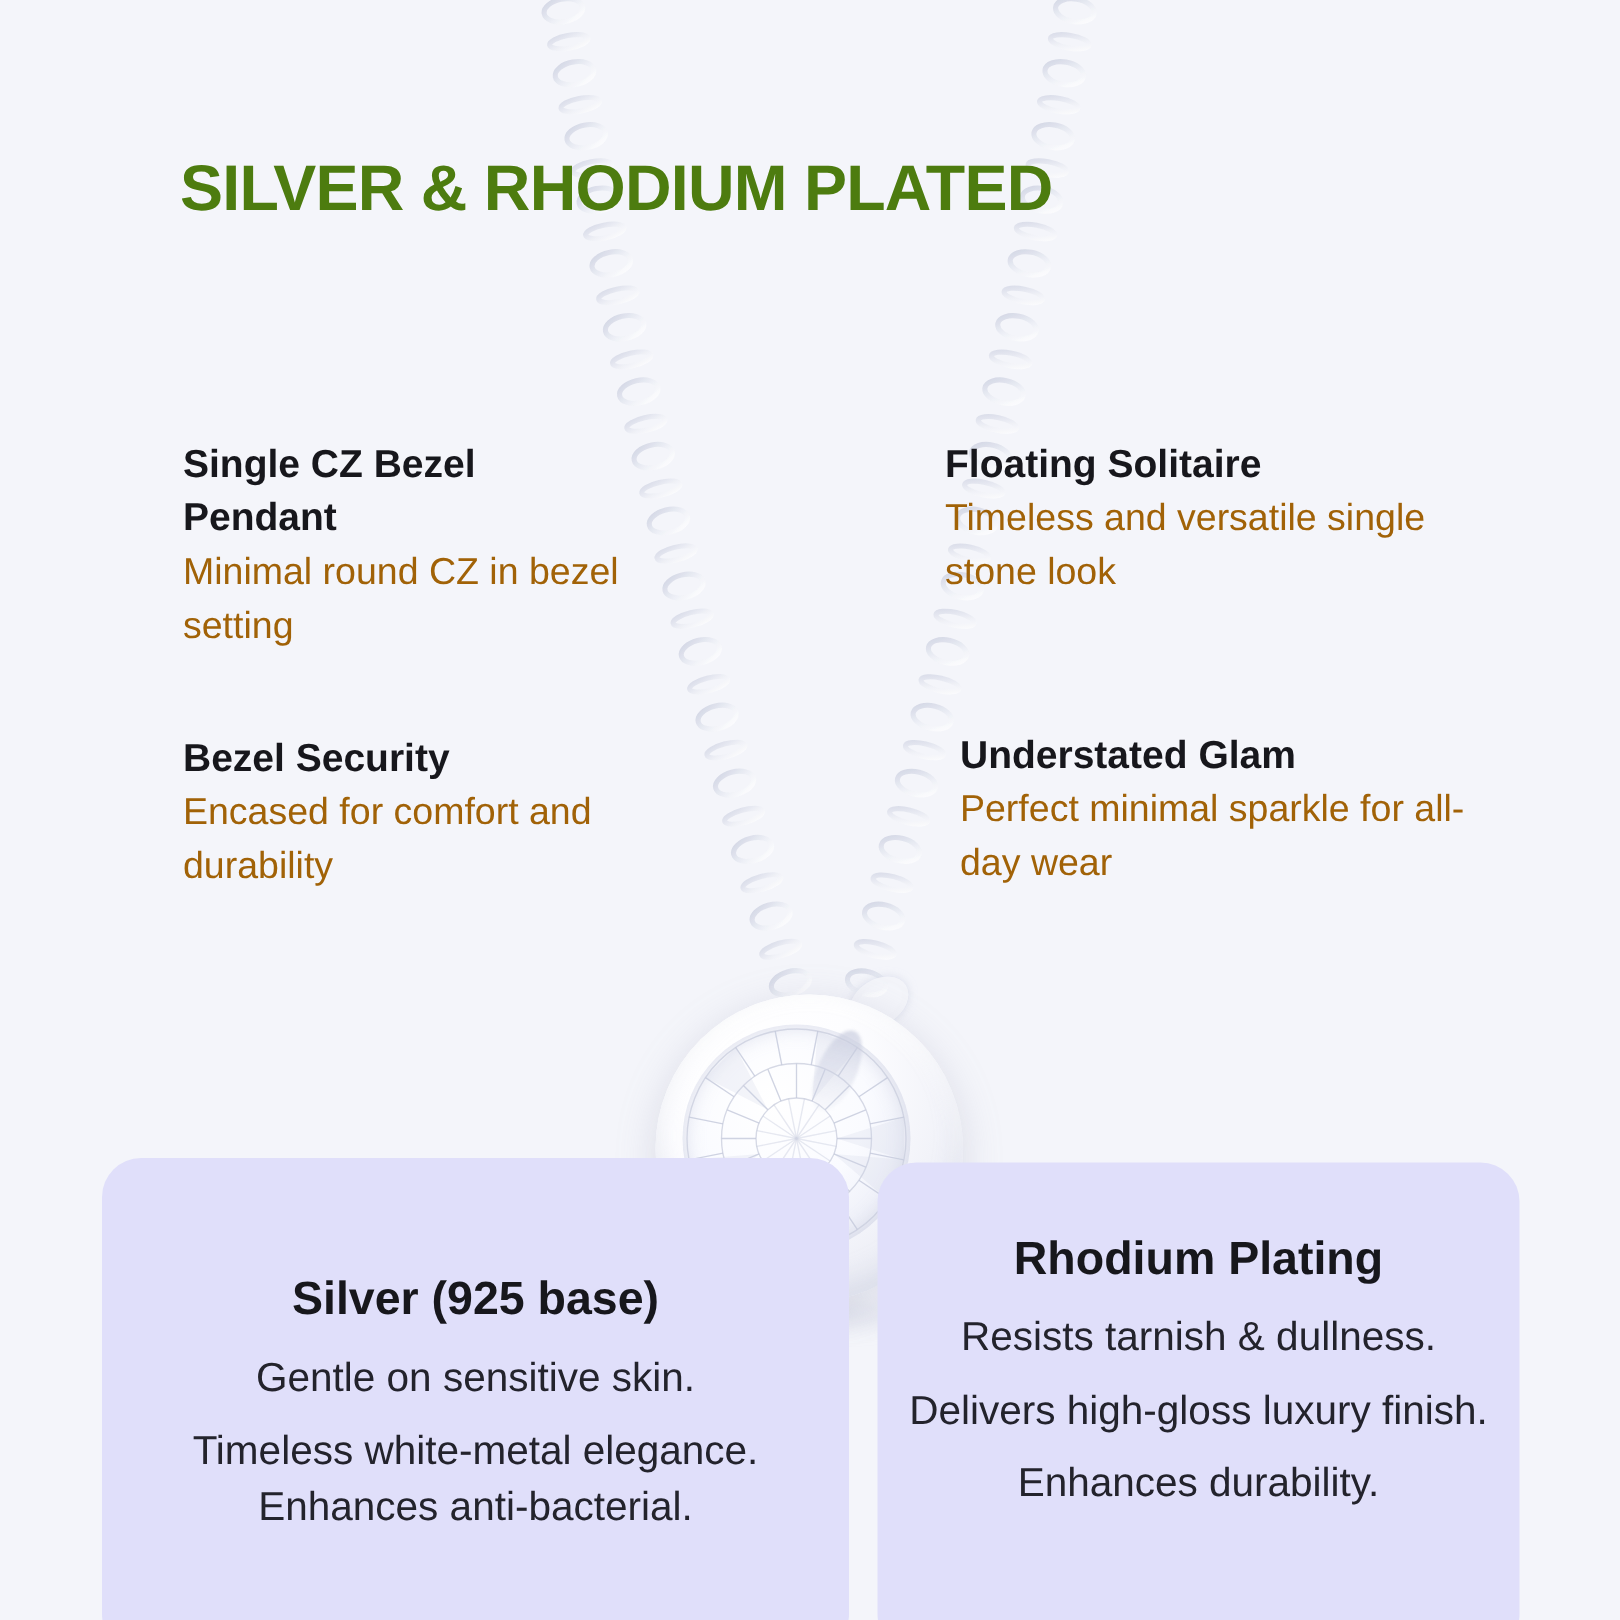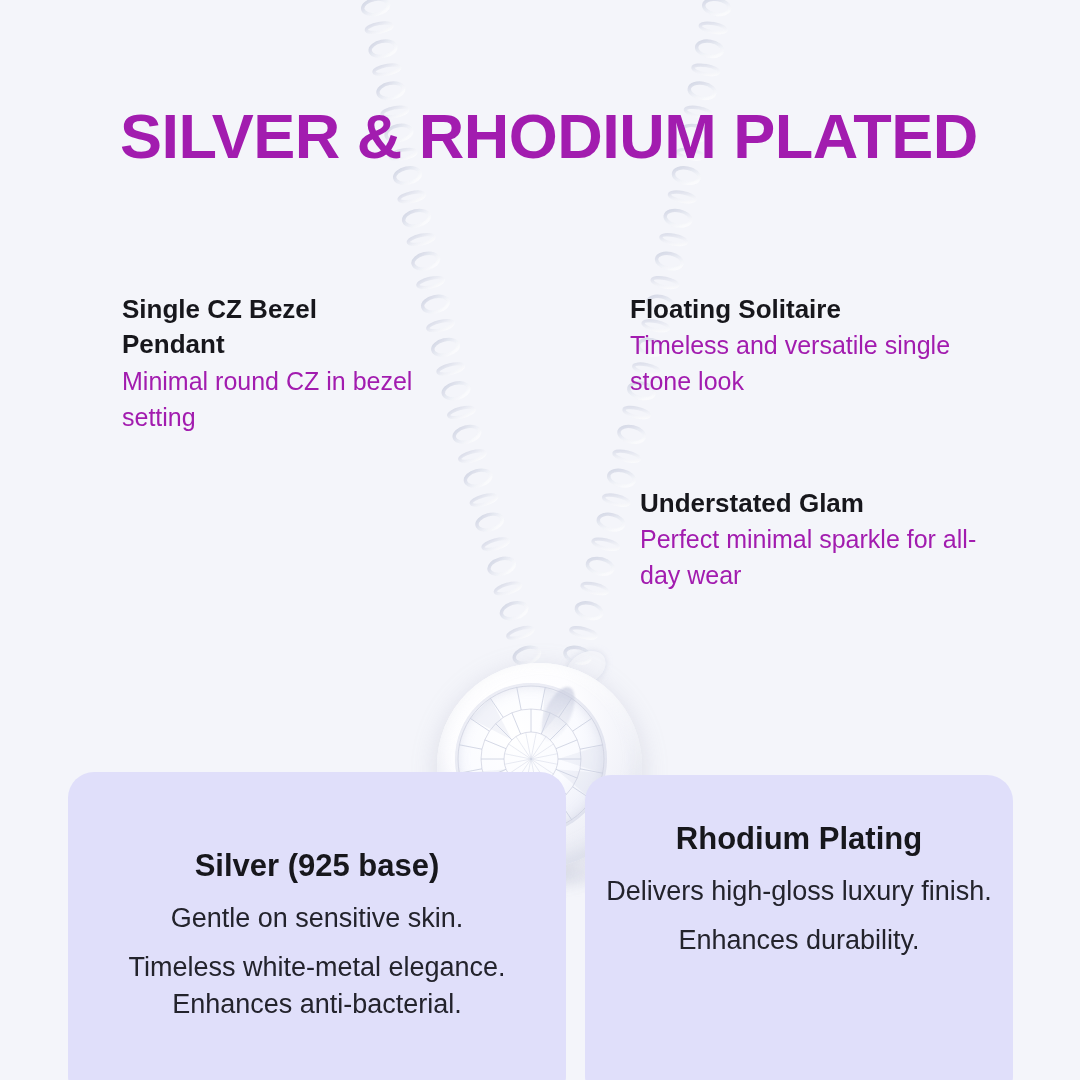--- a/index.html
+++ b/index.html
@@ -43,32 +43,32 @@
   }
   .pend-shadow{
     position:absolute;left:8px;top:198px;width:190px;height:30px;border-radius:50%;
     background:radial-gradient(ellipse at center, rgba(176,182,206,.38) 0%, rgba(176,182,206,0) 70%);
     filter:blur(5px);
   }
 
   
   .title{
     position:absolute;left:120px;top:105px;width:860px;
-    font-size:63px;font-weight:bold;letter-spacing:-0.5px;
-    color:#a21caf;line-height:1.0;white-space:nowrap;
+    font-size:43px;font-weight:bold;letter-spacing:-0.5px;
+    color:#4d7c0f;line-height:1.0;white-space:nowrap;
   }
 
   
   .features{position:absolute;left:0;top:0;width:1080px;height:764px;}
   .feat{position:absolute;}
   .feat h3{
     margin:0;font-size:26px;font-weight:bold;color:#17171c;line-height:1.36;
   }
   .feat p{
-    margin:0;font-size:25px;font-weight:normal;color:#a21caf;line-height:1.44;
+    margin:0;font-size:25px;font-weight:normal;color:#a16207;line-height:1.44;
   }
   .f-l1{left:122px;top:292px;width:300px;}
   .f-r1{left:630px;top:292px;width:372px;}
   .f-l2{left:122px;top:488px;width:310px;}
   .f-r2{left:640px;top:486px;width:360px;}
 
   
   .card{
     position:absolute;border-radius:26px;background:#e0dffa;
     text-align:center;overflow:hidden;
@@ -263,20 +263,24 @@
   <div class="feat f-l1">
     <h3>Single CZ Bezel Pendant</h3>
     <p>Minimal round CZ in bezel setting</p>
   </div>
 
   <div class="feat f-r1">
     <h3>Floating Solitaire</h3>
     <p>Timeless and versatile single stone look</p>
   </div>
 
+  <div class="feat f-l2">
+    <h3>Bezel Security</h3>
+    <p>Encased for comfort and durability</p>
+  </div>
 
   <div class="feat f-r2">
     <h3>Understated Glam</h3>
     <p>Perfect minimal sparkle for all-day wear</p>
   </div>
 </div>
 
 <div class="card card-a">
   <div class="pad">
     <h4>Silver (925 base)</h4>
@@ -285,17 +289,18 @@
       <span>Timeless white-metal elegance.</span>
       <span class="tight">Enhances anti-bacterial.</span>
     </div>
   </div>
 </div>
 
 <div class="card card-b">
   <div class="pad">
     <h4>Rhodium Plating</h4>
     <div class="body">
+      <span>Resists tarnish &amp; dullness.</span>
       <span>Delivers high-gloss luxury finish.</span>
       <span>Enhances durability.</span>
     </div>
   </div>
 </div>
 
 </body></html>

